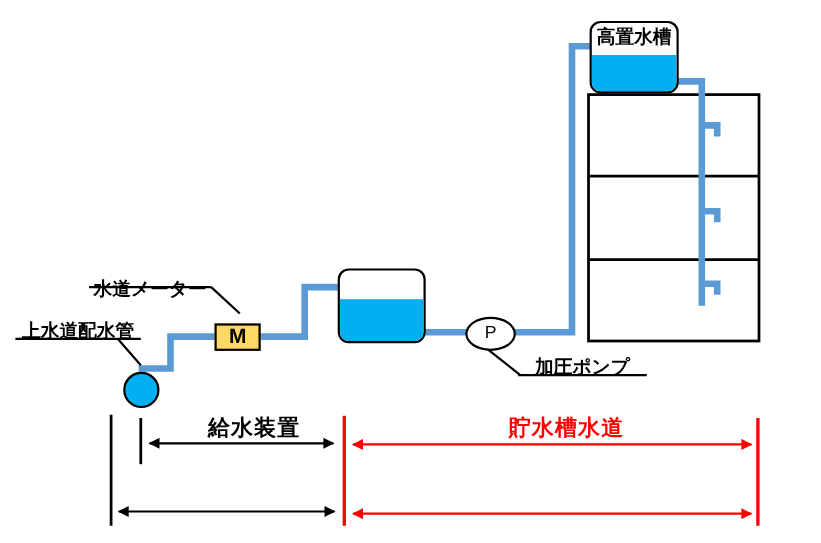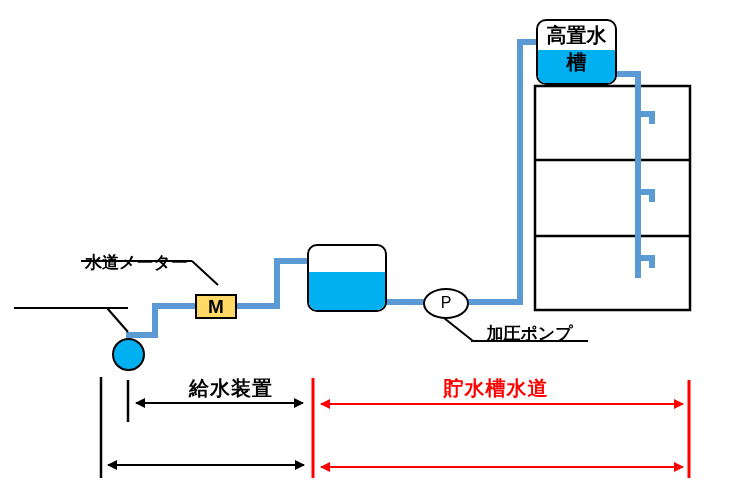--- a/index.html
+++ b/index.html
@@ -4,21 +4,21 @@
 <style>
   html,body{margin:0;padding:0;background:#fff;}
   .canvas{position:relative;width:746px;height:494px;background:#fff;overflow:hidden;
           font-family:"Liberation Sans",sans-serif;}
   .canvas svg{position:absolute;left:0;top:0;}
   .lbl{position:absolute;white-space:nowrap;color:#000;}
   .lbl.center{text-align:center;}
   .tank{position:absolute;background:#fff;border:2.5px solid #000;border-radius:10px;overflow:hidden;}
   .tank .water{position:absolute;left:0;right:0;bottom:0;background:#00B0F0;}
   .tank .tlabel{position:absolute;left:0;top:1px;width:100%;text-align:center;
-                font-size:20px;font-weight:600;color:#000;}
+                font-size:17px;font-weight:600;color:#000;}
   .mbox{position:absolute;left:195px;top:294px;width:38px;height:21px;background:#FFD966;
         border:2.5px solid #000;text-align:center;font-size:19px;font-weight:bold;line-height:21px;color:#000;}
   .pump{position:absolute;left:423px;top:288px;width:42px;height:27px;background:#fff;
         border:2px solid #000;border-radius:50%;text-align:center;font-size:16px;line-height:25px;color:#000;}
   .srcCircle{position:absolute;left:112px;top:338px;width:29px;height:29px;background:#00B0F0;
         border:2.5px solid #000;border-radius:50%;}
   .anno{font-size:20px;font-weight:bold;letter-spacing:1px;}
   .red{color:#FF0000;}
 </style>
 </head>
@@ -86,18 +86,19 @@
     <div class="water" style="height:38px;"></div>
   </div>
 
   <div class="mbox">M</div>
 
   <div class="pump">P</div>
 
   <div class="srcCircle"></div>
 
   <div class="lbl" style="left:81px;top:241px;width:111px;text-align:center;font-size:17px;font-weight:600;margin-top:10px;">水道メーター</div>
+  <div class="lbl" style="left:14px;top:289px;width:114px;text-align:center;font-size:17px;font-weight:600;">上水道配水管</div>
   <div class="lbl" style="left:471px;top:322px;width:117px;text-align:center;font-size:17px;font-weight:600;">加圧ポンプ</div>
 
   <div class="lbl anno center" style="left:131px;top:375px;width:200px;">給水装置</div>
-  <div class="lbl anno center red" style="left:396px;top:375px;width:200px;">貯水槽水道</div>
+  <div class="lbl anno center red" style="left:415px;top:375px;width:200px;">貯水槽水道</div>
 
 </div>
 
 </body></html>

